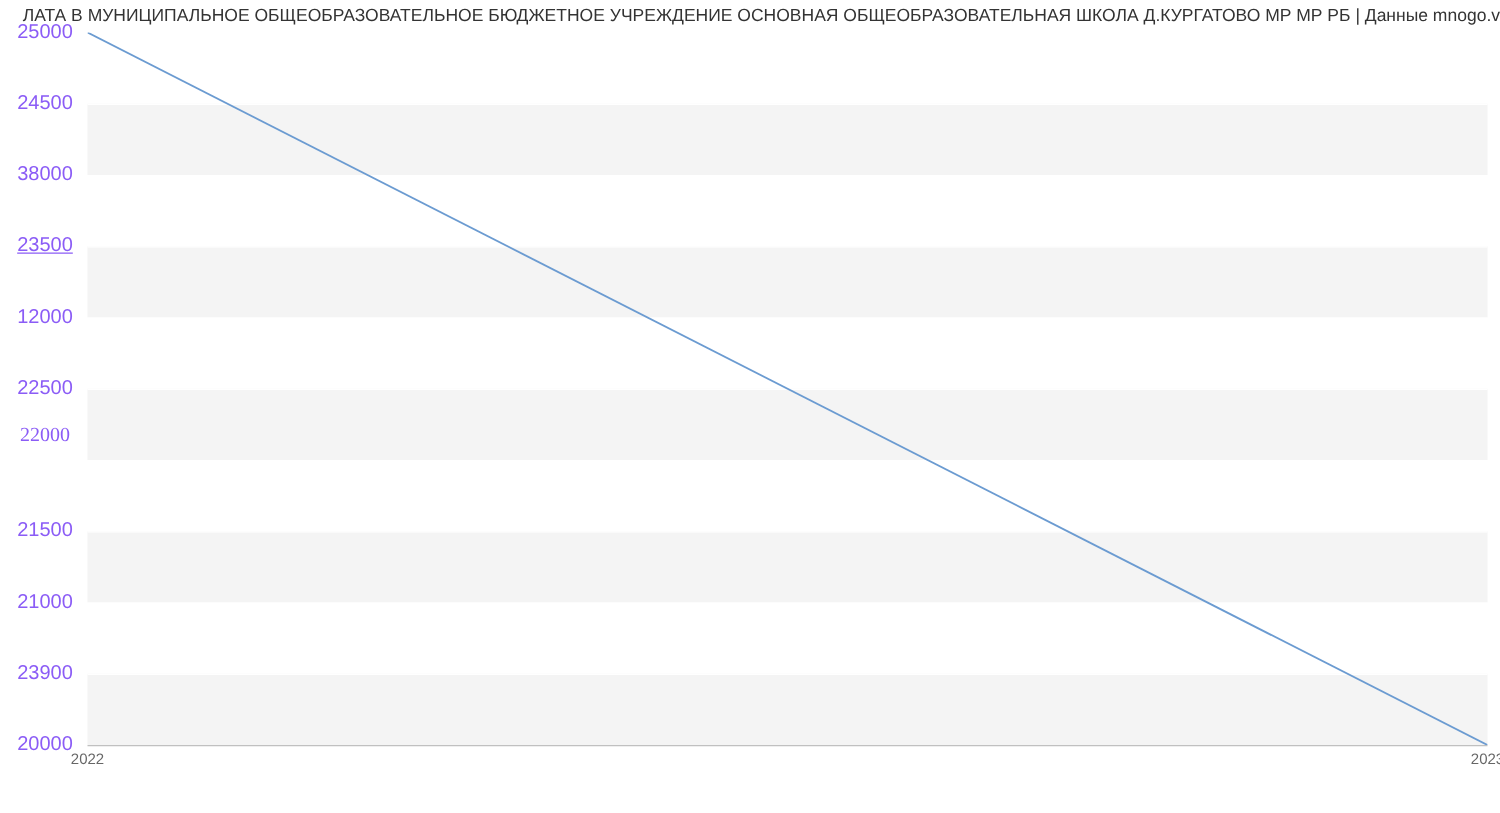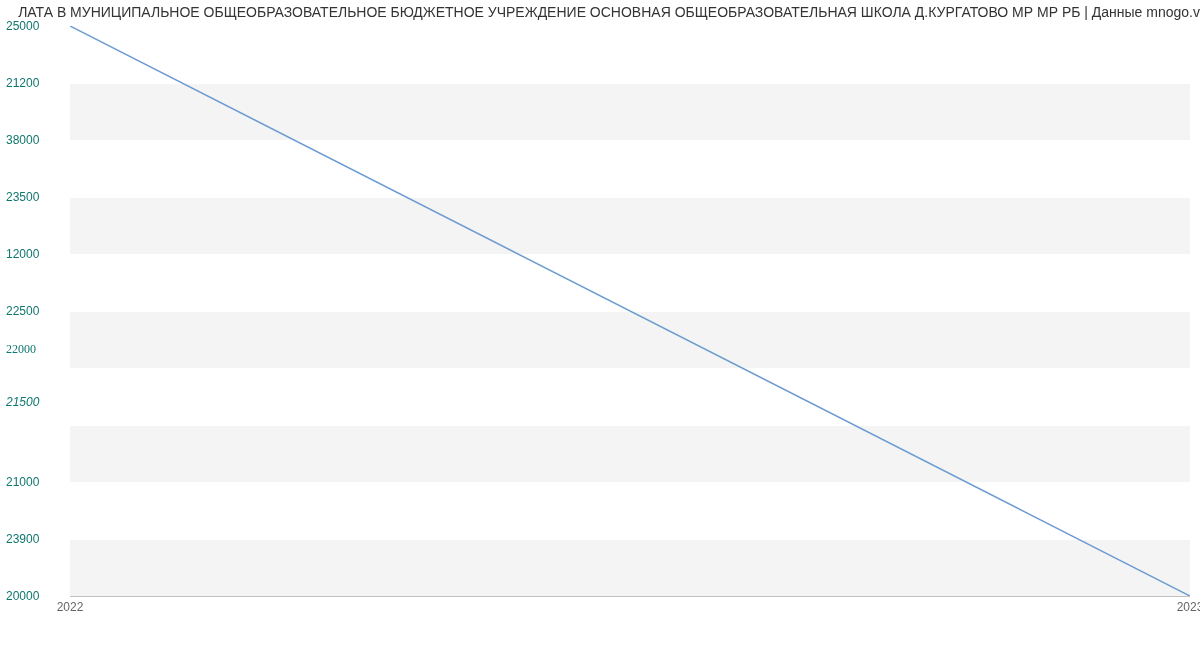--- a/index.html
+++ b/index.html
@@ -40,23 +40,23 @@
     position: absolute;
     left: 0;
     width: 100%;
     height: 1px;
     background: #ffffff;
   }
   .y-tick {
     position: absolute;
     right: 1134px;
     width: 60px;
-    text-align: left;
-    font-size: 12px;
-    color: #0f766e;
+    text-align: center;
+    font-size: 16px;
+    color: #8b5cf6;
     transform: translateY(-50%);
   }
   .x-tick {
     position: absolute;
     top: 600px;
     font-size: 12px;
     color: #666666;
     transform: translateX(-50%);
   }
   .axis-bottom {
@@ -106,25 +106,25 @@
     <polyline id="series-line" class="data-line" points="0,0 1120,570"></polyline>
   </svg>
 </div>
 
 <div class="axis-bottom"></div>
 
 <div id="yticks-container">
     <div class="y-tick" style="top: 596px;">20000</div>
     <div class="y-tick" style="top: 539px;">23900</div>
     <div class="y-tick" style="top: 482px;">21000</div>
-    <div class="y-tick" style="top: 402px; font-style: italic;">21500</div>
+    <div class="y-tick" style="top: 425px;">21500</div>
     <div class="y-tick" style="top: 349px; font-family: Liberation Serif, serif;">22000</div>
     <div class="y-tick" style="top: 311px;">22500</div>
     <div class="y-tick" style="top: 254px;">12000</div>
-    <div class="y-tick" style="top: 197px;">23500</div>
+    <div class="y-tick" style="top: 197px; text-decoration: underline;">23500</div>
     <div class="y-tick" style="top: 140px;">38000</div>
-    <div class="y-tick" style="top: 83px;">21200</div>
+    <div class="y-tick" style="top: 83px;">24500</div>
     <div class="y-tick" style="top: 26px;">25000</div>
   </div>
 <div id="xticks-container">
     <div class="x-tick" style="left: 70px;">2022</div>
     <div class="x-tick" style="left: 1190px;">2023</div>
   </div>
 
 </body></html>

